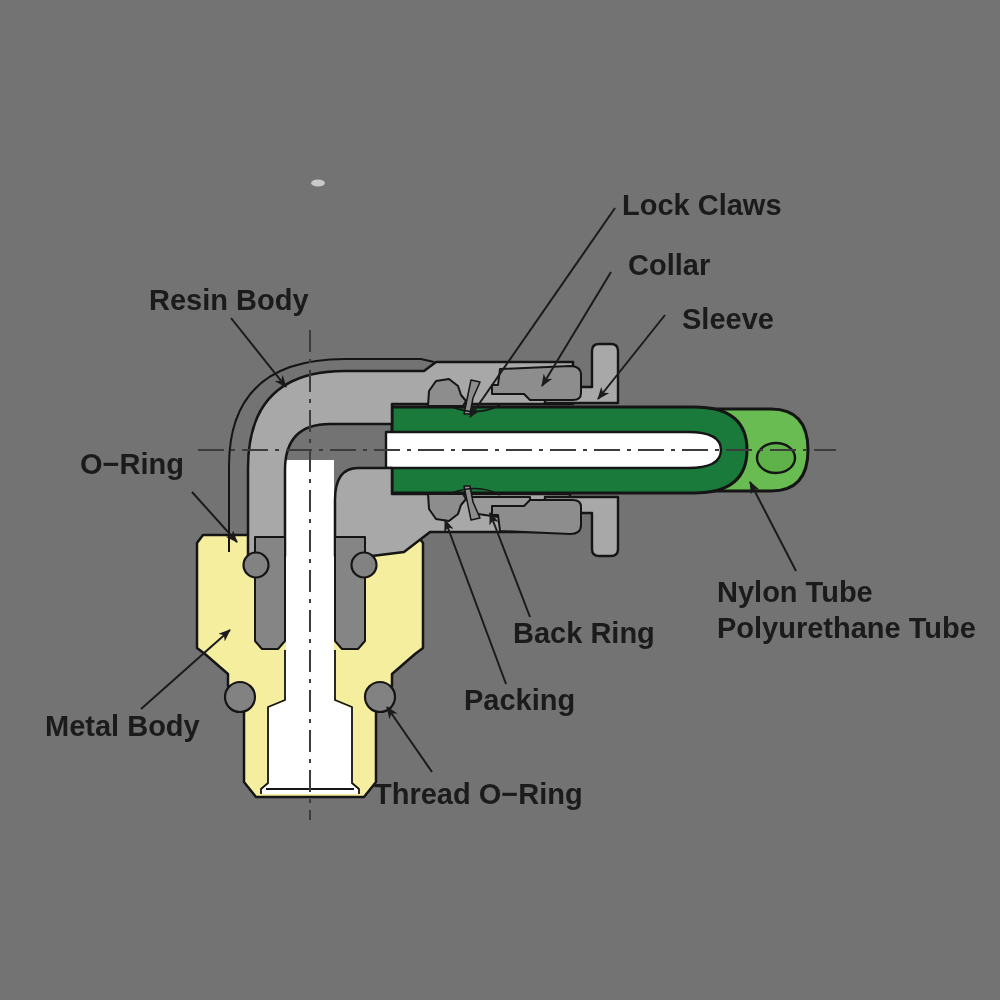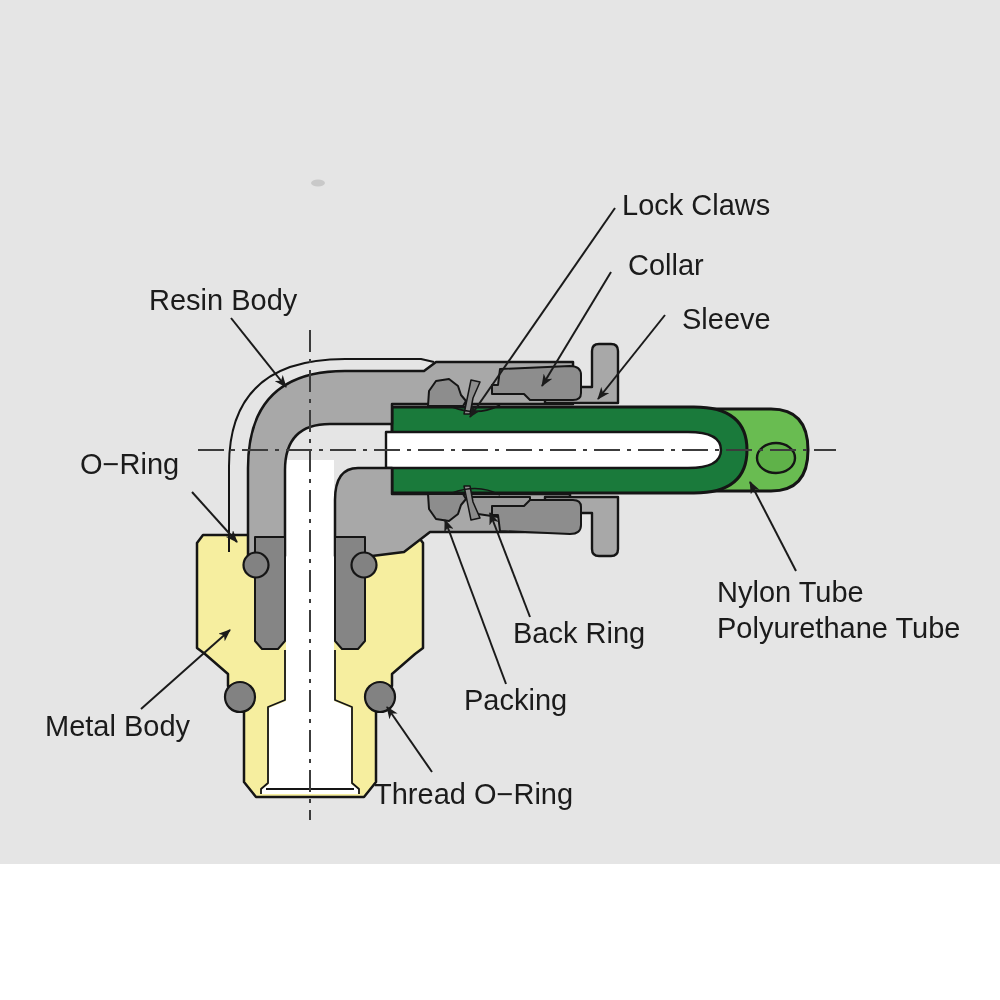--- a/index.html
+++ b/index.html
@@ -1,17 +1,17 @@
 <!DOCTYPE html>
 <html style="--p-resin_body: #a8a8a8; --p-internal_parts: #8d8d8d; --p-internal_parts_light: #9a9a9a; --p-stem_insert: #858585; --p-oring: #828282; --p-metal_body: #f6ee9f; --p-tube_section_green: #1a7a3b; --p-tube_outer_green: #69bc51; --p-tube_bore_green: #5fb249; --p-outline_ink: #151515; --p-centerline: #3c3c3c; --p-label_text: #1b1b1b;"><head>
 <meta charset="utf-8">
 <style>
   html,body{margin:0;padding:0;background:#fff;}
-  #stage{position:relative;width:1000px;height:864px;background:#e5e5e5;overflow:hidden;
-         font-family:"Liberation Sans",sans-serif;}
+  #stage{position:relative;width:1000px;height:1000px;background:#737373;overflow:hidden;
+         font-family:"Liberation Sans",sans-serif;font-weight:bold;}
   svg{position:absolute;left:0;top:0;}
   .outline{stroke:var(--p-outline_ink,#151515);stroke-linejoin:round;}
   .body-fill{fill:var(--p-resin_body,#a8a8a8);}
   .dark-fill{fill:var(--p-internal_parts,#8d8d8d);}
   .mid-fill{fill:var(--p-internal_parts_light,#9a9a9a);}
   .insert-fill{fill:var(--p-stem_insert,#858585);}
   .oring-fill{fill:var(--p-oring,#828282);}
   .yellow-fill{fill:var(--p-metal_body,#f6ee9f);}
   .gdark-fill{fill:var(--p-tube_section_green,#1a7a3b);}
   .glight-fill{fill:var(--p-tube_outer_green,#69bc51);}

